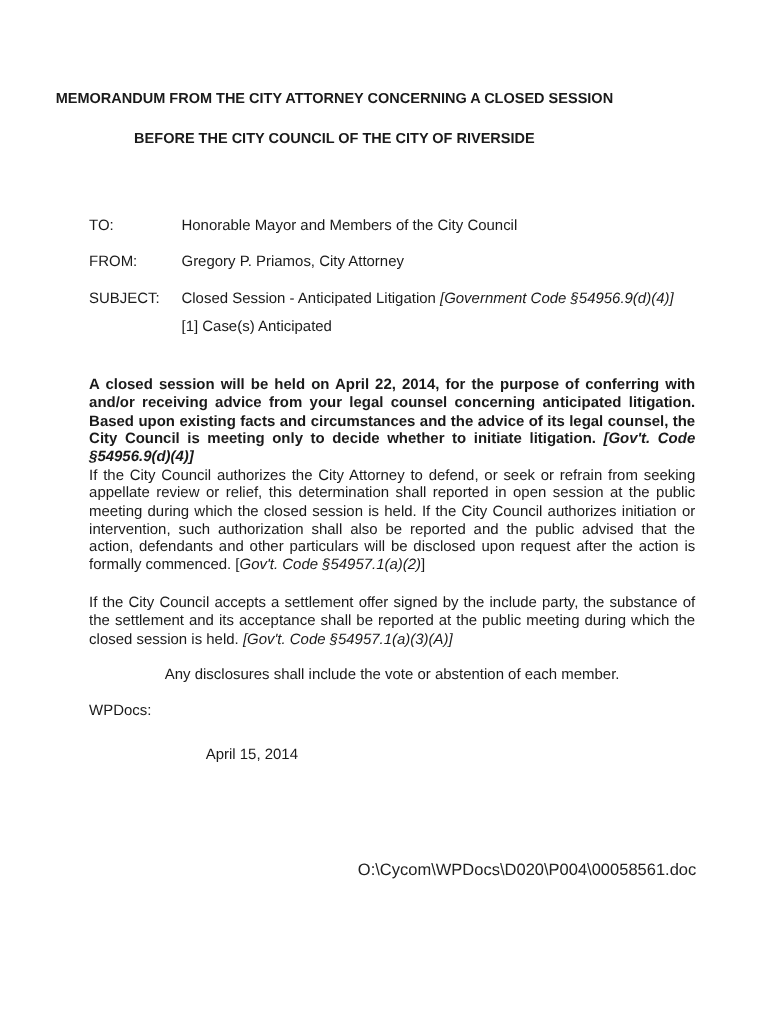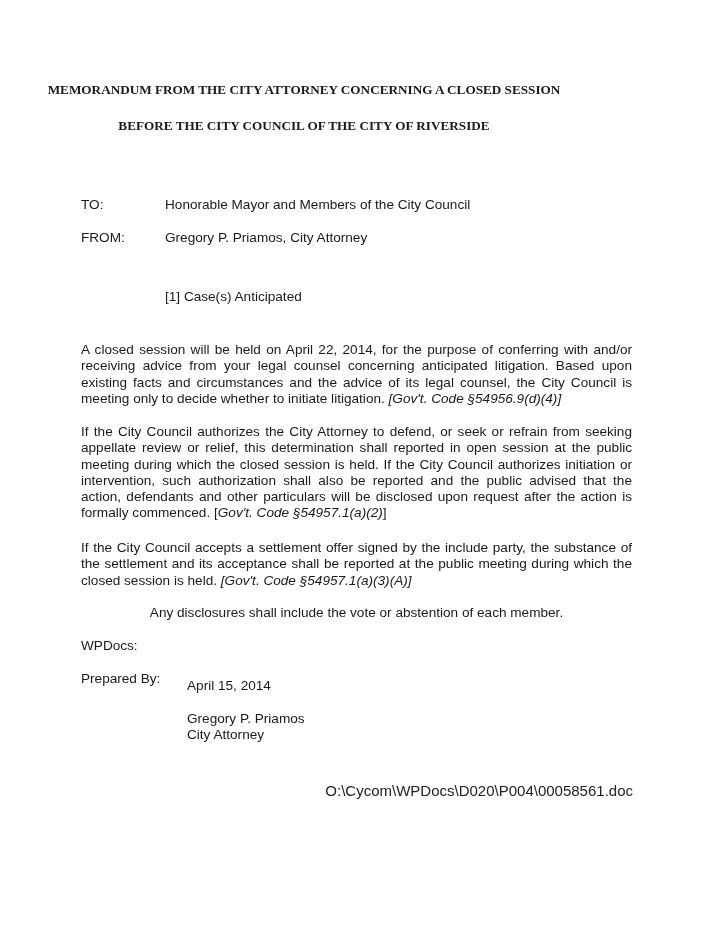--- a/index.html
+++ b/index.html
@@ -22,21 +22,20 @@
     background: #ffffff;
   }
   .title {
     position: absolute;
     left: 0;
     width: 608px;
     text-align: center;
     font-weight: bold;
     font-size: 13.2px;
     letter-spacing: 0px;
-    font-family: Liberation Serif, serif;
   }
   .title1 { top: 82px; }
   .title2 { top: 118px; }
 
   .hdr-row {
     position: absolute;
     left: 81px;
     font-size: 13.6px;
     white-space: nowrap;
   }
@@ -54,21 +53,21 @@
 
   .para {
     position: absolute;
     left: 81px;
     width: 551px;
     font-size: 13.6px;
     line-height: 16.3px;
     text-align: justify;
     margin: 0;
   }
-  .p1 { top: 342px; }
+  .p1 { top: 342px; font-weight: bold; }
   .p2 { top: 424px; }
   .p3 { top: 540px; }
   .p4 { top: 605px; text-align: center; }
 
   .sig-row {
     position: absolute;
     left: 81px;
     font-size: 13.6px;
     line-height: 16.3px;
     white-space: nowrap;
@@ -95,34 +94,34 @@
   <div class="title title2">BEFORE THE CITY COUNCIL OF THE CITY OF RIVERSIDE</div>
 
   <div class="hdr-row row-from">
     <span class="hdr-label">FROM:</span><span class="hdr-value">Gregory P. Priamos, City Attorney</span>
   </div>
 
   <div class="hdr-row row-to">
     <span class="hdr-label">TO:</span><span class="hdr-value">Honorable Mayor and Members of the City Council</span>
   </div>
 
+  <div class="hdr-row row-subject">
+    <span class="hdr-label">SUBJECT:</span><span class="hdr-value"><span>Closed Session - Anticipated Litigation </span><span class="italic">[Government Code §54956.9(d)(4)]</span></span>
+  </div>
 
   <div class="hdr-row row-cases">[1] Case(s) Anticipated</div>
 
   <p class="para p1"><span>A closed session will be held on April 22, 2014, for the purpose of conferring with and/or receiving advice from your legal counsel concerning anticipated litigation.  Based upon existing facts and circumstances and the advice of its legal counsel, the City Council is meeting only to decide whether to initiate litigation.  </span><span class="italic">[Gov't. Code §54956.9(d)(4)]</span></p>
 
   <p class="para p2"><span>If the City Council authorizes the City Attorney to defend, or seek or refrain from seeking appellate review or relief, this determination shall reported in open session at the public meeting during which the closed session is held.  If the City Council authorizes initiation or intervention, such authorization shall also be reported and the public advised that the action, defendants and other particulars will be disclosed upon request after the action is formally commenced. </span><span>[</span><span class="italic">Gov't. Code §54957.1(a)(2)</span><span>]</span></p>
 
   <p class="para p3"><span>If the City Council accepts a settlement offer signed by the include party, the substance of the settlement and its acceptance shall be reported at the public meeting during which the closed session is held. </span><span class="italic">[Gov't. Code §54957.1(a)(3)(A)]</span></p>
 
   <p class="para p4">Any disclosures shall include the vote or abstention of each member.</p>
 
   <div class="sig-row sig-dated">
     <span class="sig-label">WPDocs:</span><span class="sig-value">April 15, 2014</span>
   </div>
 
-  <div class="sig-row sig-prep">
-    <span class="sig-label">Prepared By:</span><span class="sig-value"><span>Gregory P. Priamos</span><br><span>City Attorney</span></span>
-  </div>
 
   <div class="footer-path">O:\Cycom\WPDocs\D020\P004\00058561.doc</div>
 
 </div>
 
 </body></html>

